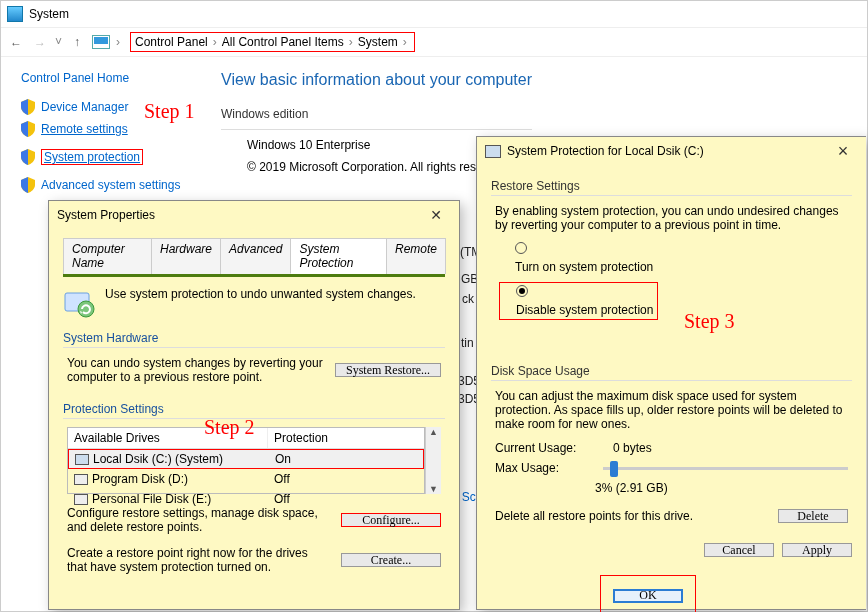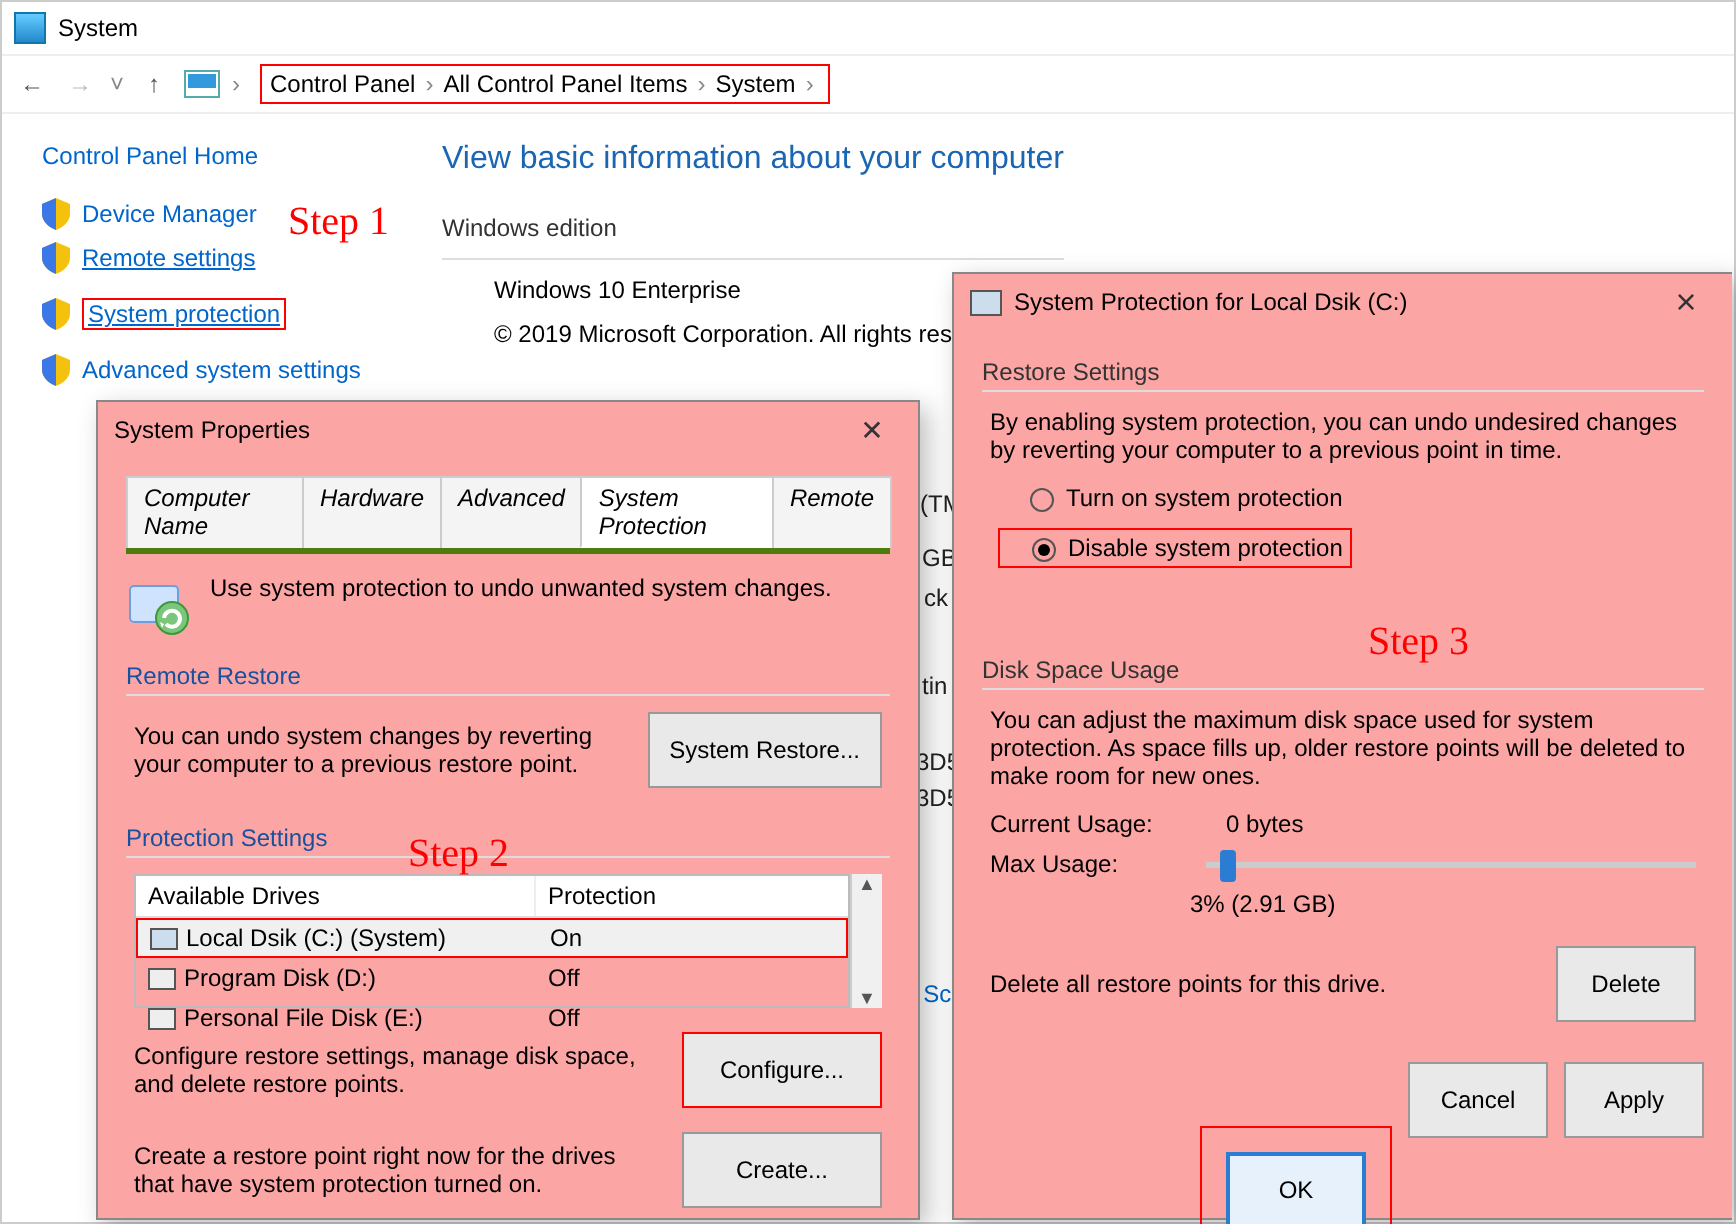--- a/index.html
+++ b/index.html
@@ -28,40 +28,40 @@
 .side-link.underline span { text-decoration: underline; }
 
 .main { padding: 14px 0 0 10px; }
 .main-title { color: #1a66b3; font-size: 16px; margin-bottom: 18px; }
 .fieldset-label { color: #333; margin-bottom: 8px; }
 .hr { height:1px; background:#ddd; margin: 0 0 8px 0; }
 .indent { margin-left: 26px; }
 .copyright { margin-top: 8px; }
 
 
-.dialog { position: absolute; background: #fca5a5; border: 1px solid #888; box-shadow: 4px 4px 12px rgba(0,0,0,.25); }
+.dialog { position: absolute; background: #fef9c3; border: 1px solid #888; box-shadow: 4px 4px 12px rgba(0,0,0,.25); }
 .dialog .dtitle { display:flex; align-items:center; justify-content:space-between; height:28px; padding:0 8px; }
 .dialog .dtitle .dlabel { display:flex; align-items:center; gap:6px; font-weight: normal; }
 .dialog .close { width: 30px; text-align:center; font-size: 14px; color:#333; }
 .dialog .dbody { padding: 8px 14px 14px 14px; }
 
 
 #dlg-props { left: 48px; top: 200px; width: 412px; height: 410px; }
 .tabs { display:flex; border-bottom:4px solid #4d7c0f; margin-top:0;font-style:italic; }
 .tab { padding: 3px 8px; border:1px solid #ccc; border-bottom:none; margin-right:-1px; background:#f4f4f4; position:relative; top:1px;}
 .tab.active { background:#fff; border-bottom:1px solid #fff; }
 .sp-row { display:flex; align-items:flex-start; gap:10px; margin:10px 0 12px 0; }
 .sp-icon { width:32px; height:32px; }
 .sp-icon svg { width:32px; height:32px; }
 .group { margin-top:6px; }
 .group-title { color:#17509e; margin-bottom:2px; }
 .group-line { height:1px; background:#ddd; margin-bottom:8px; }
 .group-body { padding:0 4px; }
 .btnrow { display:flex; align-items:center; gap:10px; }
-.btn { min-width:100px; height:38px; display:inline-flex; align-items:center; justify-content:center; border:1px solid #999; background:#e9e9e9; padding:0 10px; }
+.btn { min-width:100px; height:14px; display:inline-flex; align-items:center; justify-content:center; border:1px solid #999; background:#e9e9e9; padding:0 10px;font-family:Liberation Serif, serif; }
 .table { border:1px solid #bbb; }
 .thead { display:flex; background:#fff; border-bottom:1px solid #ddd; }
 .th { padding:3px 6px; }
 .th.c1 { width:200px; border-right:1px solid #eee; }
 .th.c2 { flex:1; }
 .tbody { }
 .tr { display:flex; align-items:center; height:20px; }
 .td { padding:2px 6px; display:flex; align-items:center; gap:4px; }
 .td.c1 { width:200px; }
 .td.c2 { flex:1; }
@@ -69,21 +69,21 @@
 .drive-ico { width:14px; height:11px; display:inline-block; border:1px solid #555; background:#cde; }
 .scroll { width:16px; background:#f0f0f0; border-left:1px solid #ccc; display:flex; flex-direction:column; justify-content:space-between; align-items:center; }
 .scroll .arr { font-size:9px; color:#555; }
 .tablewrap { display:flex; height:67px; }
 .tablecells { flex:1; }
 
 
 #dlg-prot { left: 476px; top: 136px; width: 390px; height: 474px; border-right:none;}
 #dlg-prot .dtitle { border-bottom: 0; }
 .drive-icon-sm { width:16px; height:13px; display:inline-block; border:1px solid #555; background:#cde; }
-.radio { display:flex; align-items:flex-end; gap:6px; margin:4px 0 4px 20px; }
+.radio { display:flex; align-items:flex-start; gap:6px; margin:4px 0 4px 20px;flex-direction:column; }
 .radio .r { width:12px; height:12px; border:1px solid #555; border-radius:50%; display:inline-flex; align-items:center; justify-content:center;}
 .radio .r.checked::after { content:""; width:6px; height:6px; background:#000; border-radius:50%; }
 .slider { display:flex; align-items:center; gap:8px; margin:6px 0;}
 .slider .label { width:100px; }
 .slider .track { flex:1; height:3px; background:#ccc; position:relative; }
 .slider .thumb { position:absolute; top:-6px; width:8px; height:16px; background:#2b7cd3; border-radius:2px; }
 .row-kv { display:flex; gap:18px; margin:4px 0; }
 .row-kv .k { width:100px; }
 .btnbar { display:flex; gap:8px; justify-content:flex-end; margin-top:20px; }
 .btn.def { border:2px solid #2b7cd3; background:#e7f1fb; }
@@ -191,21 +191,21 @@
             <rect x="2" y="6" width="24" height="18" rx="2" fill="#cfe3ff" stroke="#6aa0e0"></rect>
             <circle cx="23" cy="22" r="8" fill="#7cc67c" stroke="#3a9a3a"></circle>
             <path d="M19 22 a4 4 0 1 1 1 3" fill="none" stroke="#fff" stroke-width="2"></path>
             <path d="M19 25 l-2 -1 l1 3 z" fill="#fff"></path>
           </svg>
       </div>
       <div>Use system protection to undo unwanted system changes.</div>
     </div>
 
     <div class="group">
-      <div class="group-title">Remote Restore</div>
+      <div class="group-title">System Hardware</div>
       <div class="group-line"></div>
       <div class="group-body btnrow">
         <div style="flex:1;">You can undo system changes by reverting your computer to a previous restore point.</div>
         <div class="btn">System Restore...</div>
       </div>
     </div>
 
     <div class="group" style="margin-top:18px;">
       <div style="display:flex; align-items:baseline; gap:10px;">
         <div class="group-title">Protection Settings</div>

